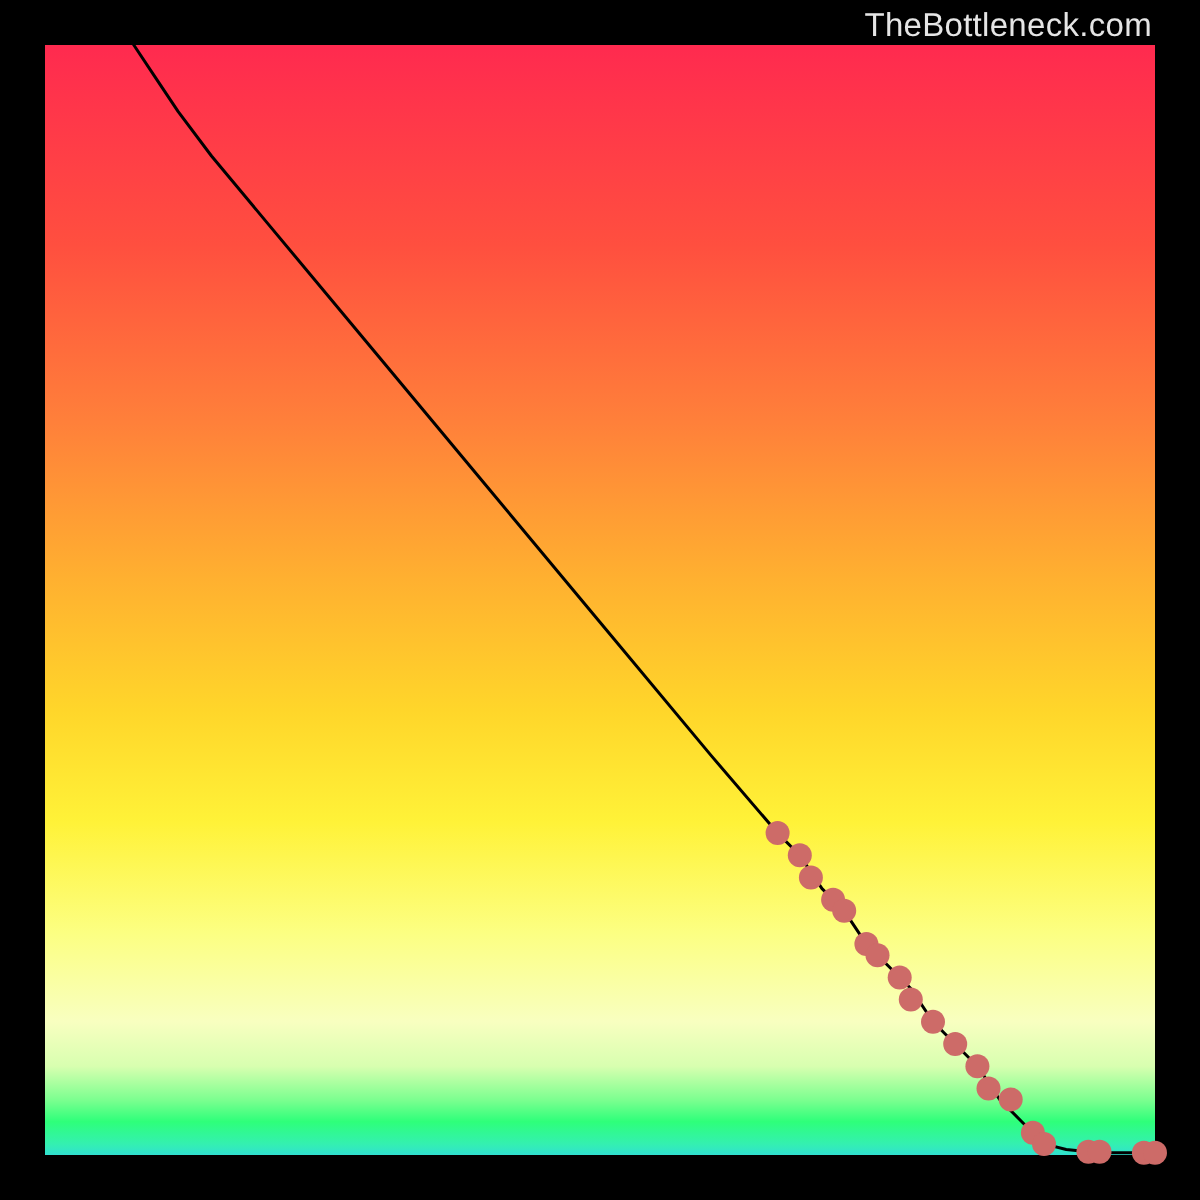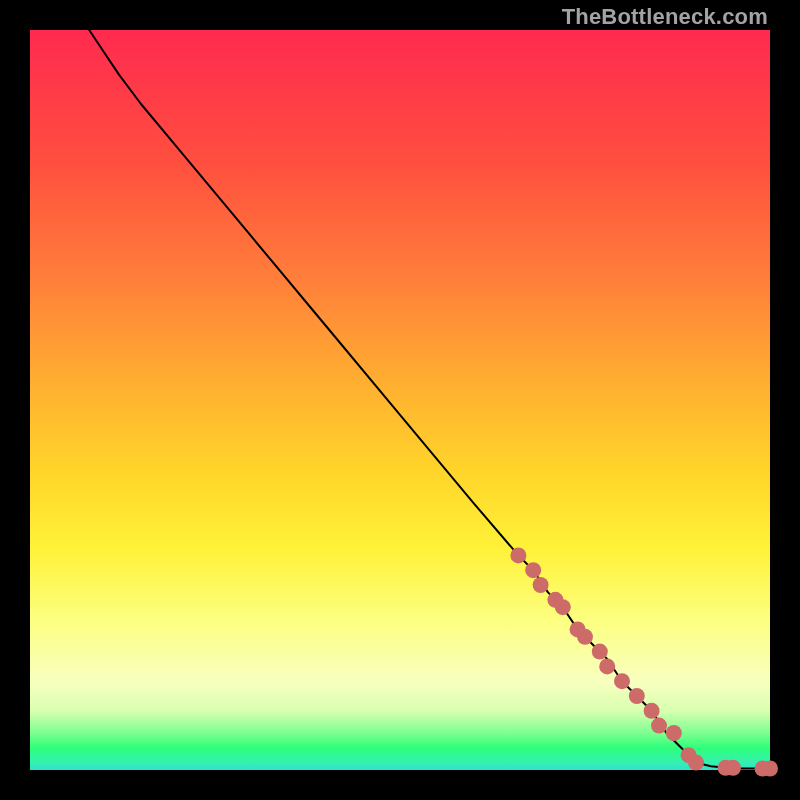--- a/index.html
+++ b/index.html
@@ -48,23 +48,23 @@
     left: 0;
     top: 0;
     width: 740px;
     height: 740px;
     overflow: visible;
   }
   .watermark {
     position: absolute;
     top: 4px;
     right: 32px;
-    color: #a3a3a3;
+    color: #e5e5e5;
     font-size: 22px;
-    font-weight: 700;
+    font-weight: 400;
     letter-spacing: 0.2px;
     user-select: none;
   }
 </style>
 </head>
 <body>
 
 <div class="frame">
   <div class="plot"></div>
   <svg class="curve" viewBox="0 0 740 740" preserveAspectRatio="none">

